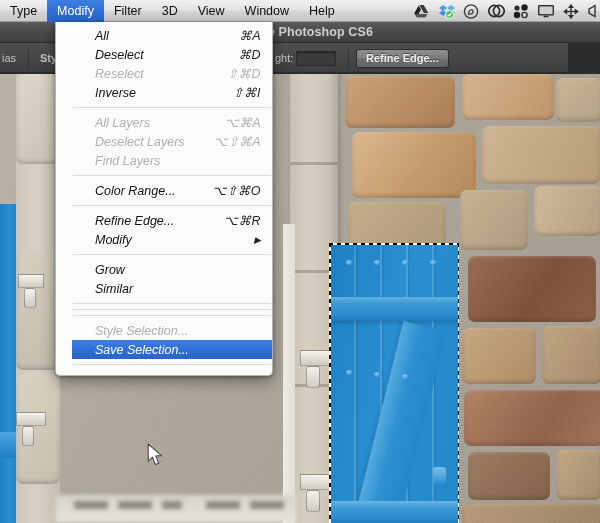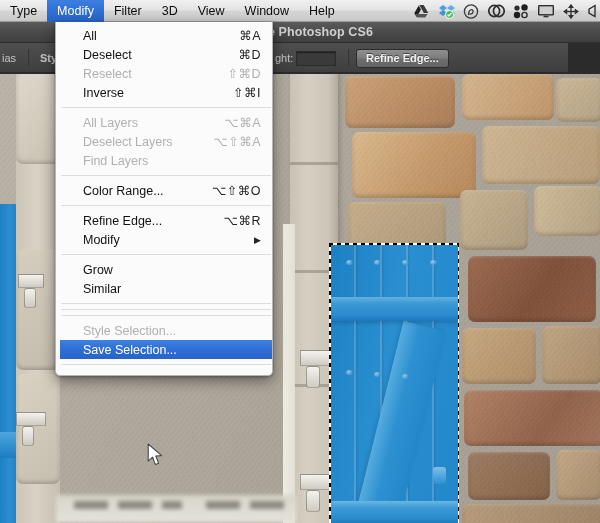--- a/index.html
+++ b/index.html
@@ -196,22 +196,22 @@
 
   
   #menu {
     position: absolute; left: 55px; top: 22px; width: 218px;
     background: #fbfbfb;
     border: 1px solid #b4b4b4;
     border-top: none;
     border-bottom-left-radius: 5px; border-bottom-right-radius: 5px;
     box-shadow: 0 5px 14px rgba(0,0,0,.42), 0 1px 3px rgba(0,0,0,.3);
     z-index: 50;
-    padding: 4px 0 5px 4px;
-    font-size: 12.5px; color: #121212;
+    padding: 4px 0 5px 16px;
+    font-size: 12.5px; color: #121212; font-style: italic;
   }
   .mi {
     position: relative; display: flex; align-items: center;
     height: 19px; padding: 0 11px 0 23px;
     white-space: nowrap;
   }
   .mi .lbl { flex: 0 0 auto; }
   .mi .key {
     margin-left: auto; padding-left: 14px;
     font-size: 12.5px; color: #222; letter-spacing: .5px;

